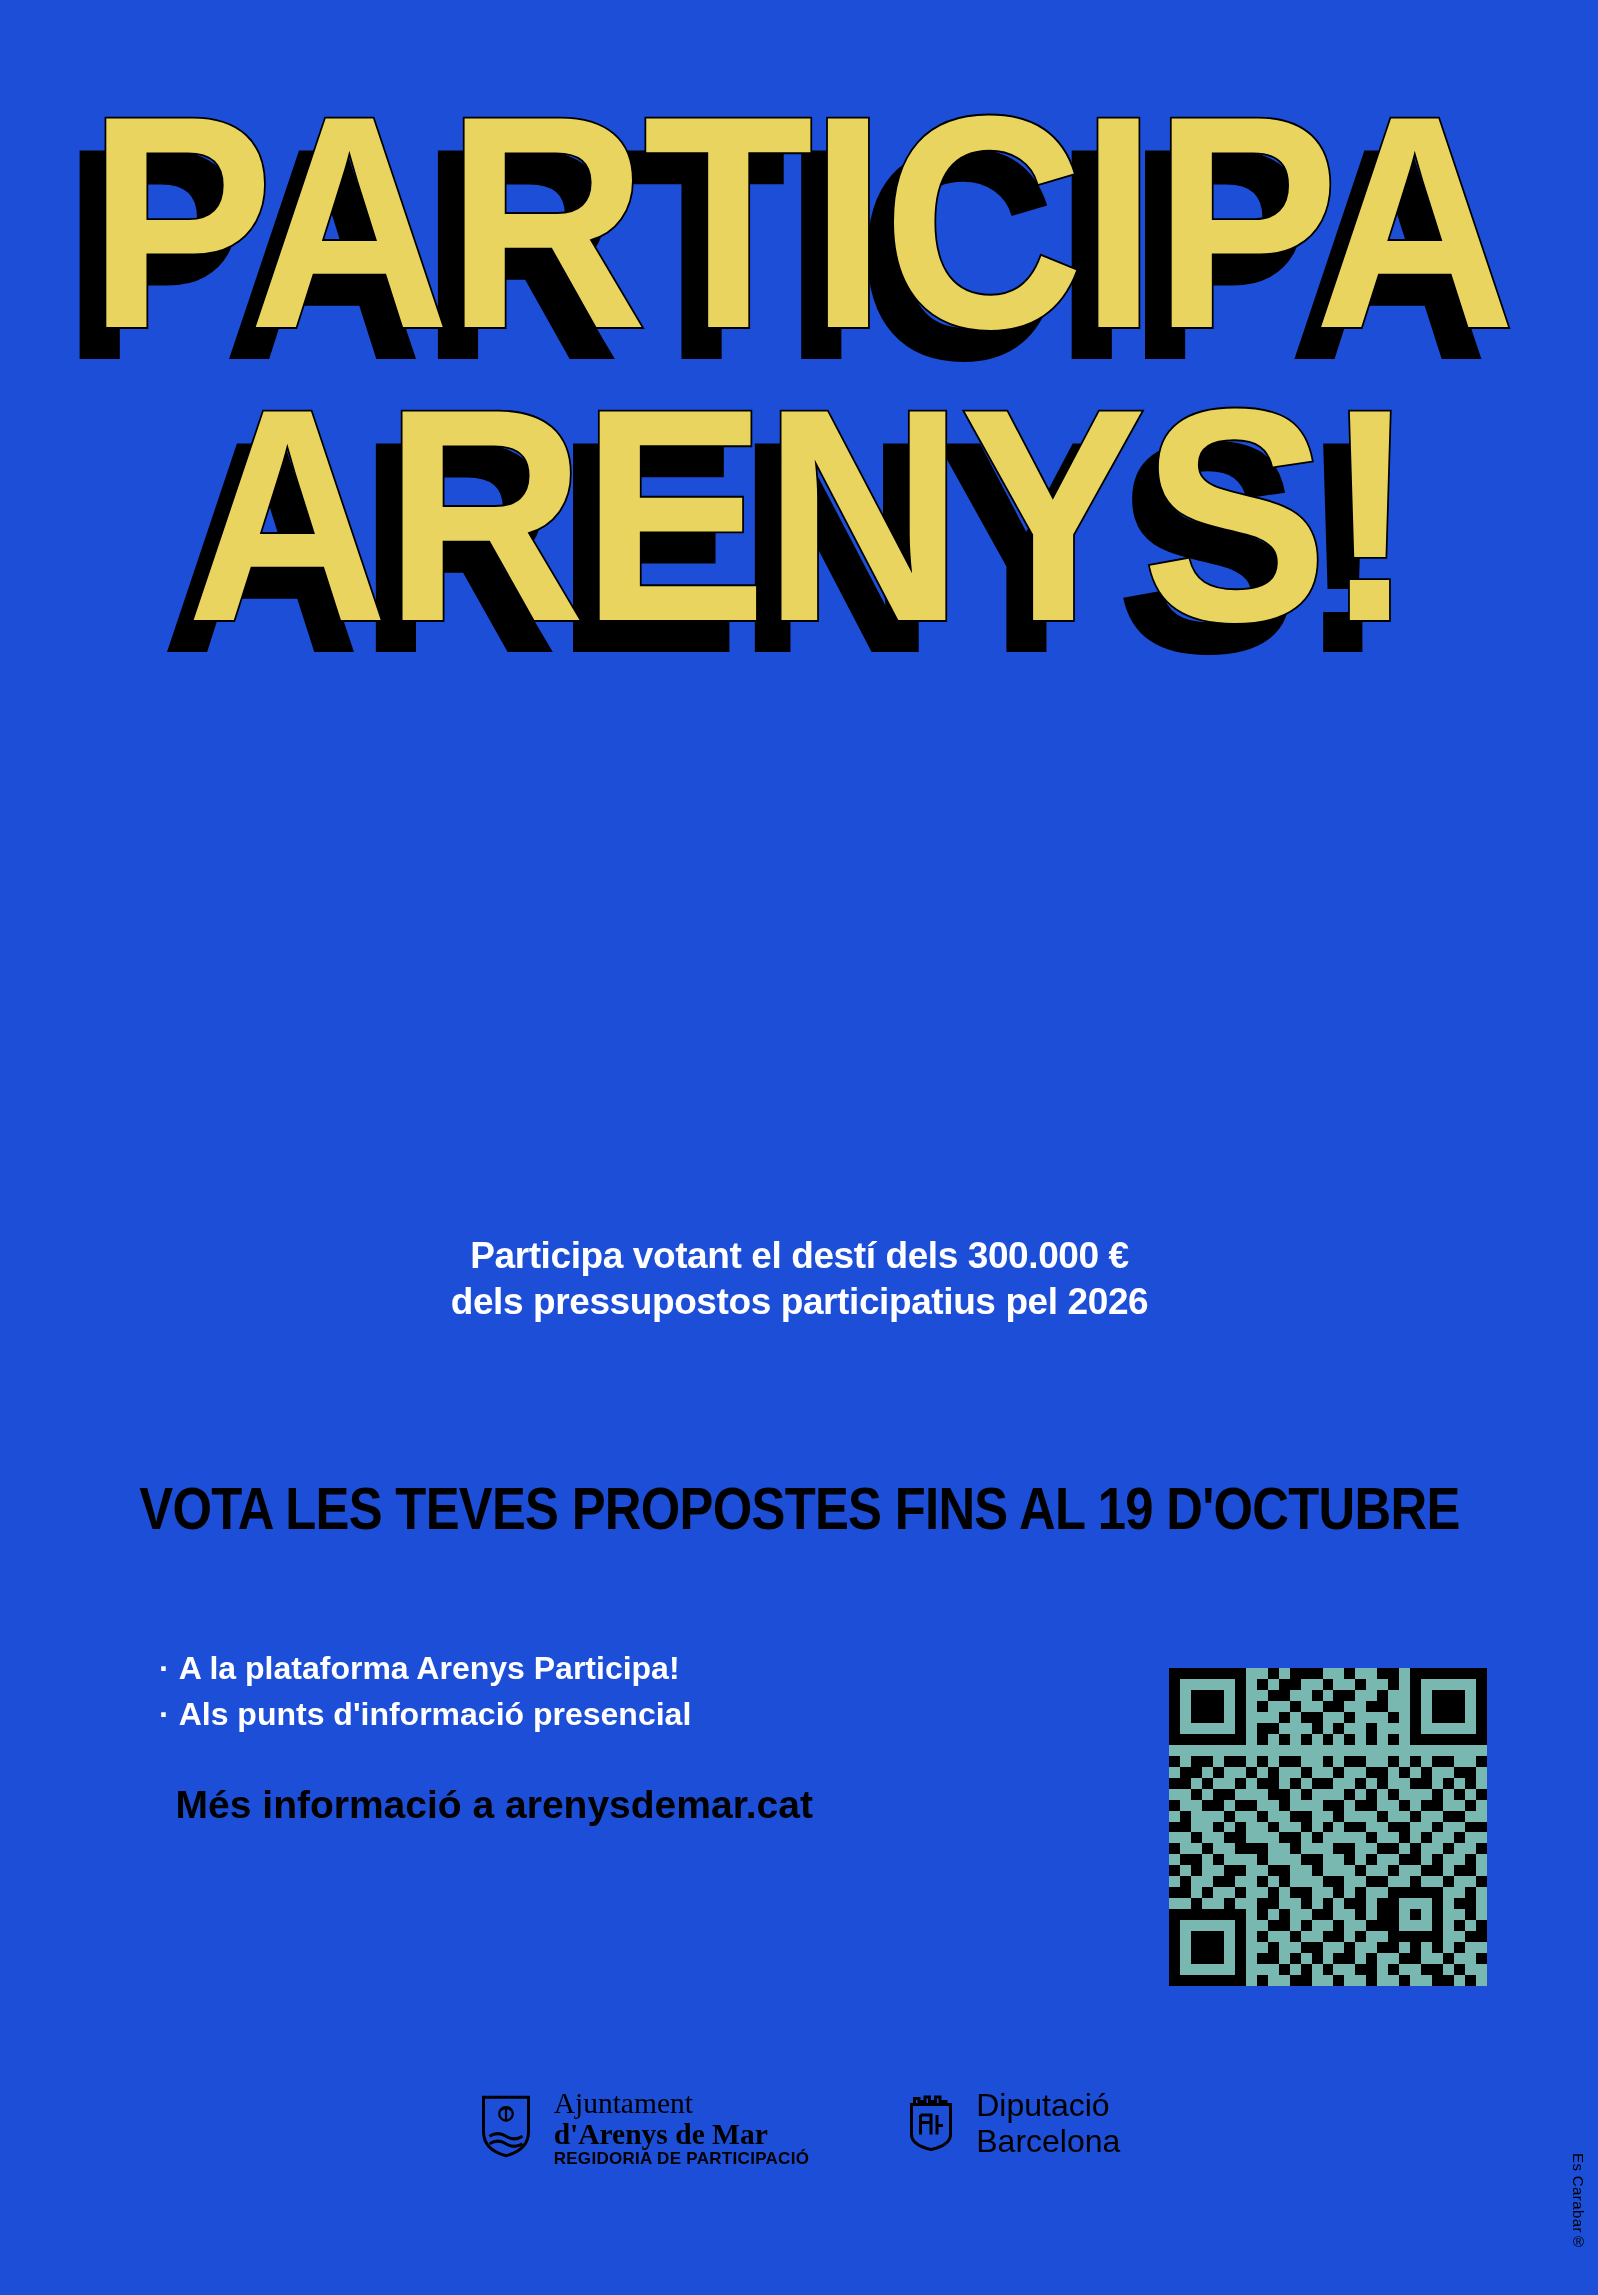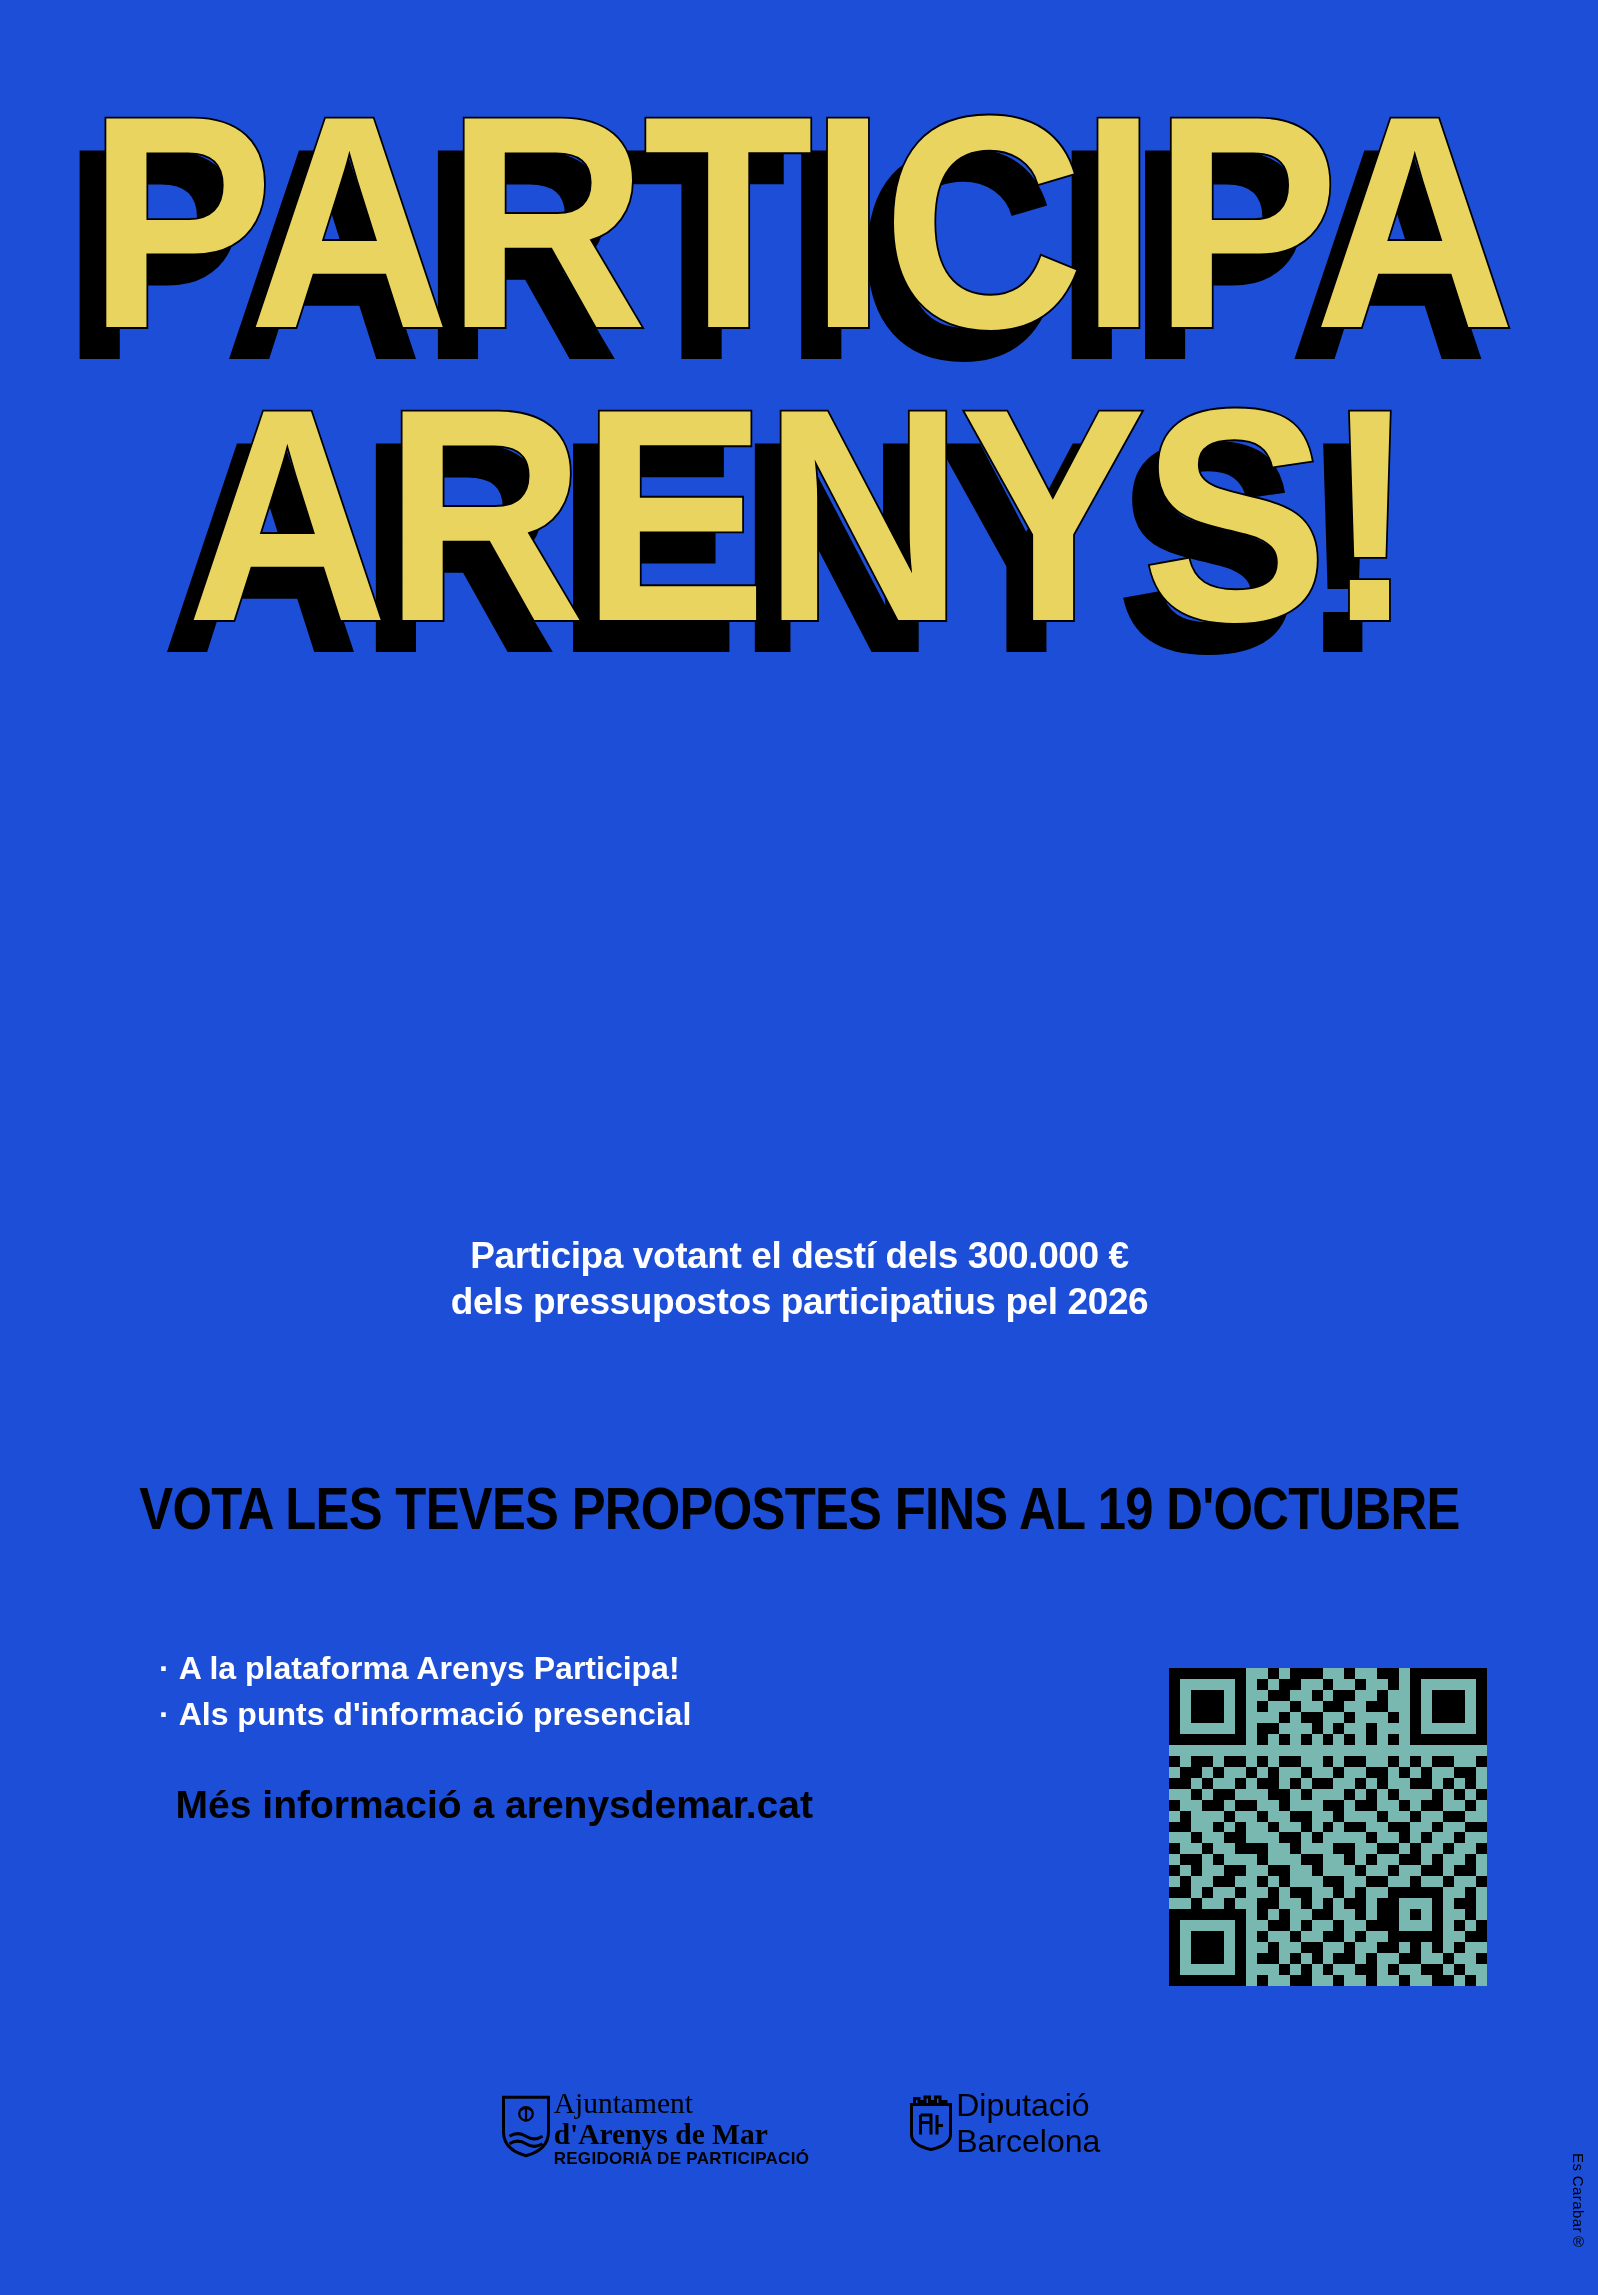--- a/index.html
+++ b/index.html
@@ -158,21 +158,21 @@
     right: 0;
     top: 2088px;
     display: flex;
     justify-content: center;
     align-items: flex-start;
     gap: 98px;
   }
   .logo {
     display: flex;
     align-items: center;
-    gap: 1px;
+    gap: 21px;
     color: #000;
   }
   .logo .mark {
     flex: 0 0 auto;
   }
   .logo-text {
     line-height: 1.05;
   }
   .logo-text .l1 {
     font-family: "Liberation Serif", serif;

